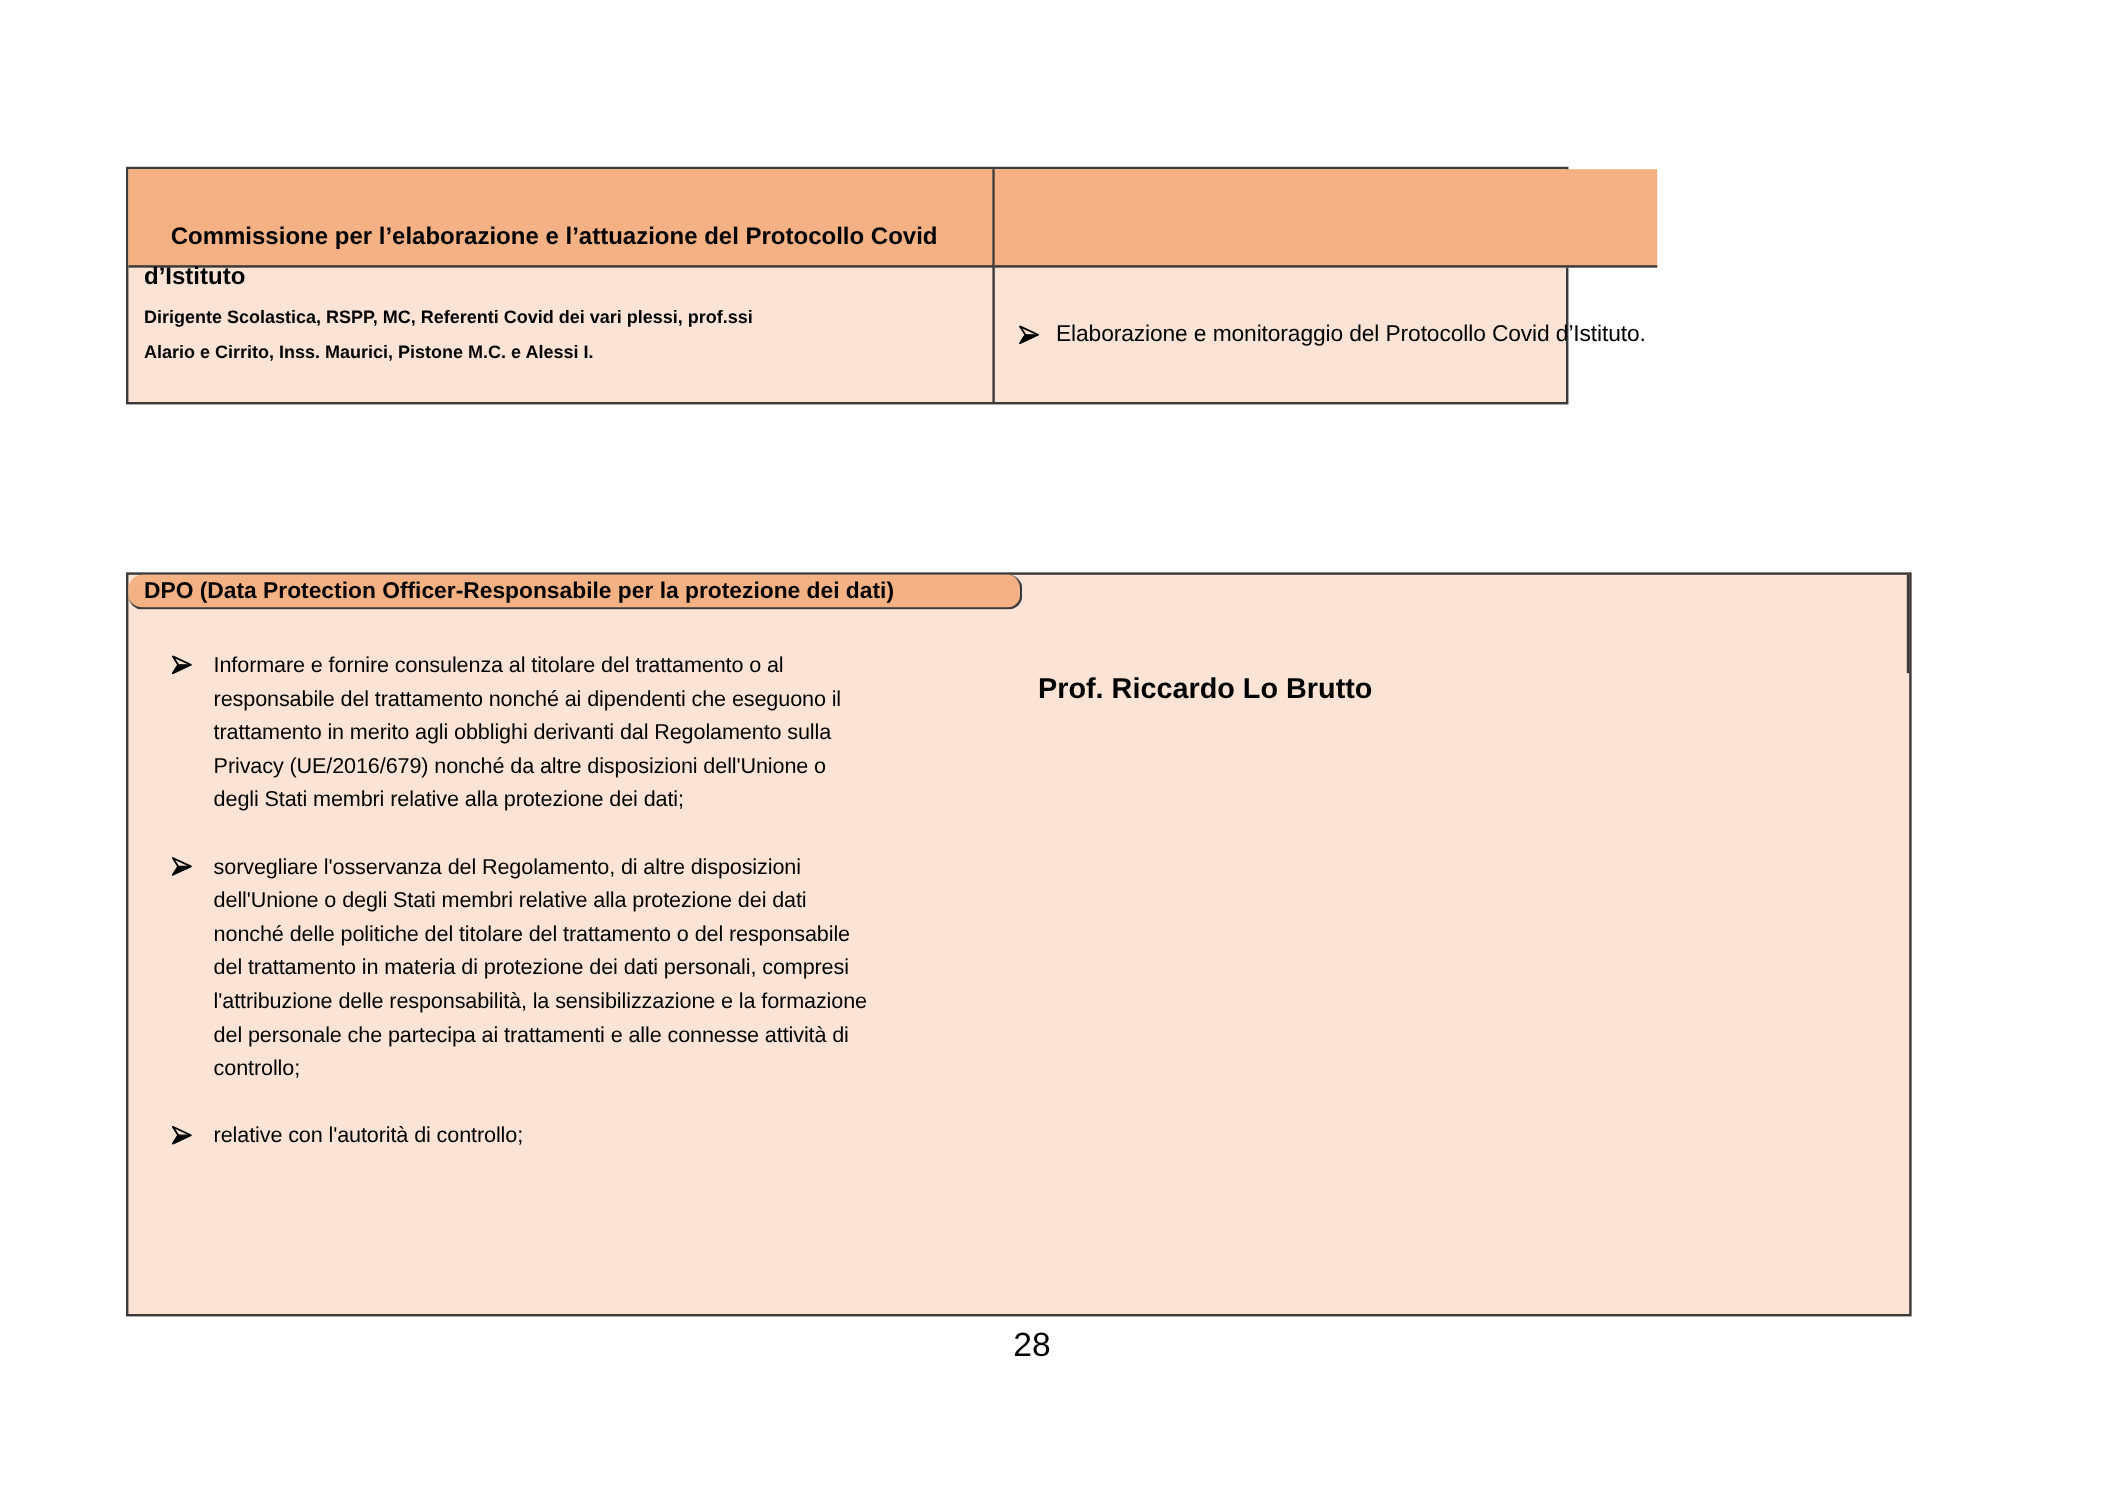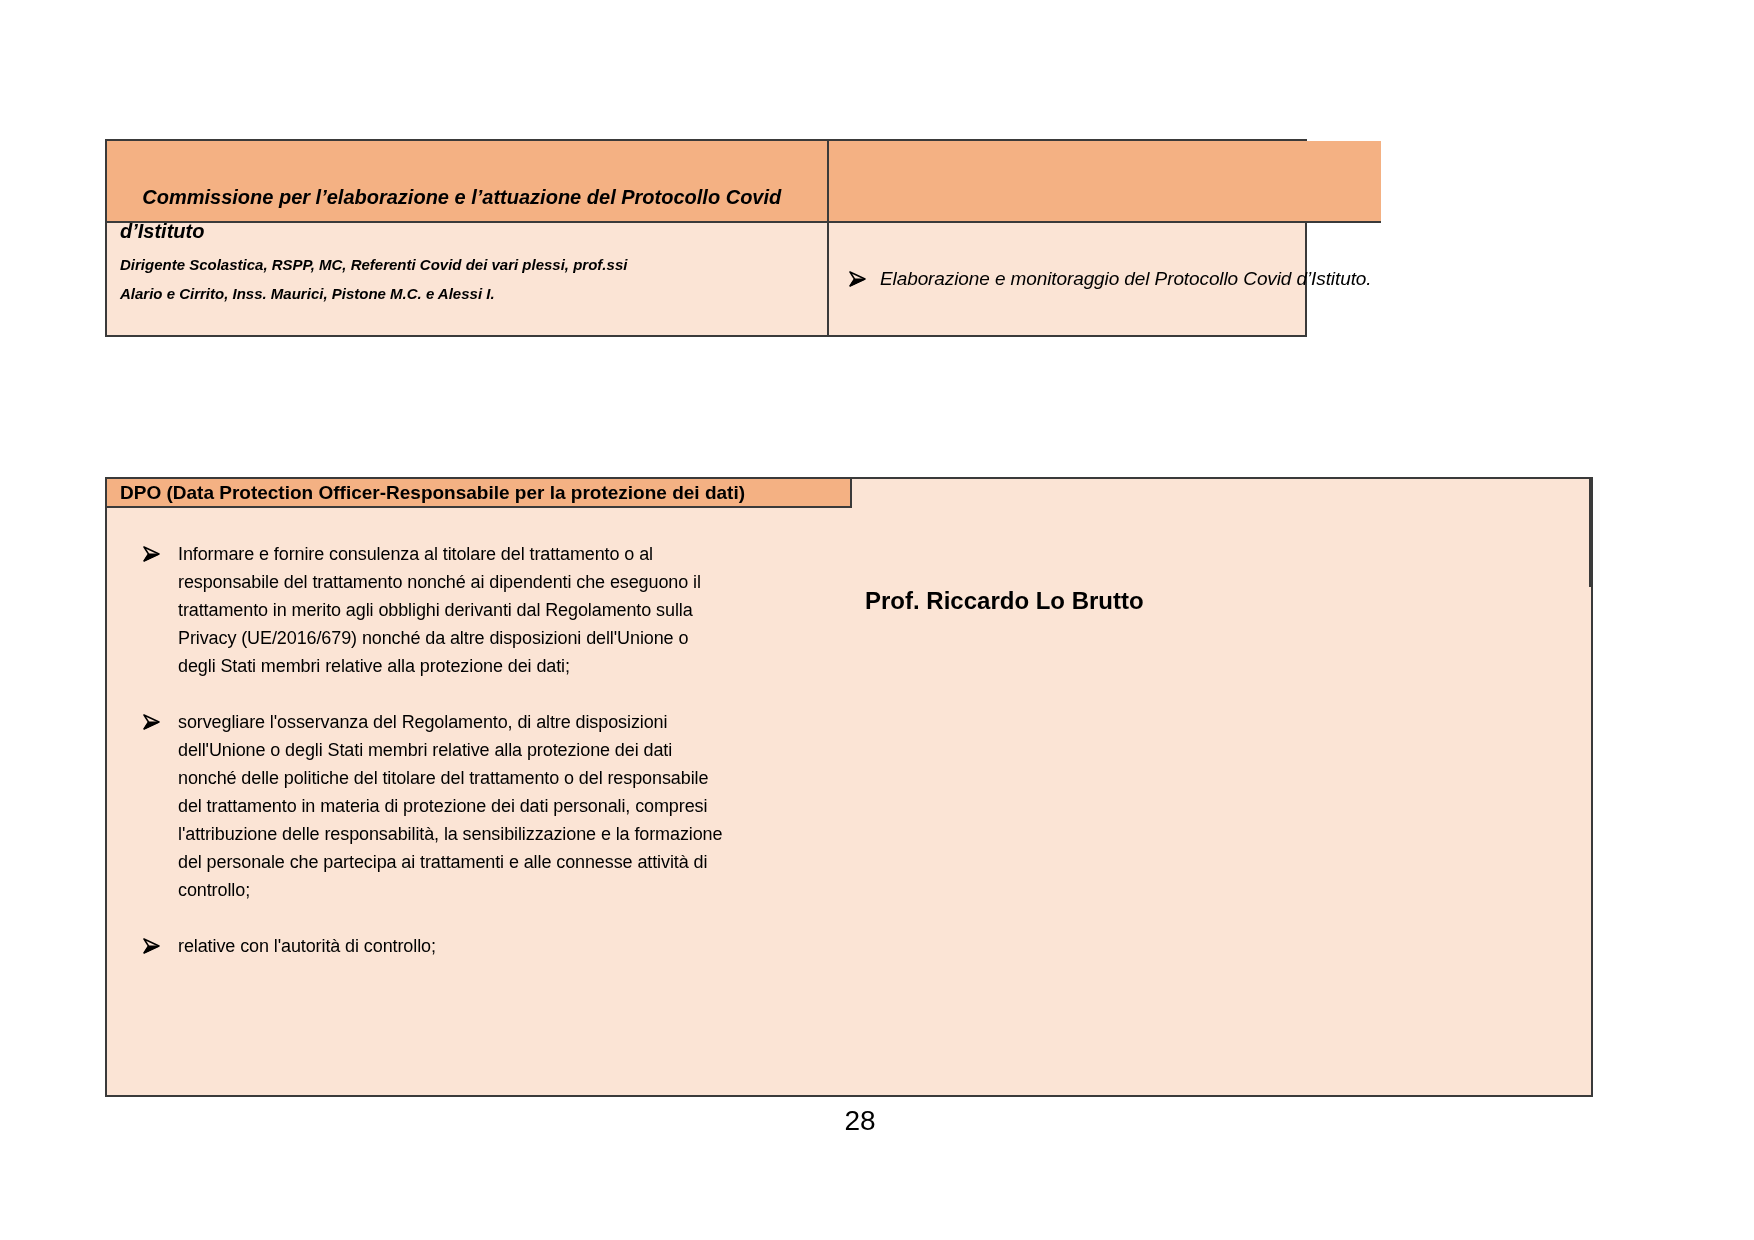--- a/index.html
+++ b/index.html
@@ -16,21 +16,20 @@
     display: grid;
     border: 2px solid #3a3a3a;
     background: #fbe4d5;
     box-sizing: border-box;
   }
   #table-covid {
     left: 105px; top: 139px;
     width: 1202px; height: 198px;
     grid-template-columns: 722px 1fr;
     grid-template-rows: 82px 1fr;
-    font-style: italic;
   }
   #table-dpo {
     left: 105px; top: 477px;
     width: 1488px; height: 620px;
     grid-template-columns: 745px 1fr;
     grid-template-rows: 29px 1fr;
   }
   .cell { box-sizing: border-box; overflow: visible; }
   .cell.col-left  { border-right: 2px solid #3a3a3a; }
   .cell.row-head  { background: #f4b183; border-bottom: 2px solid #3a3a3a; }
@@ -49,24 +48,24 @@
     font-size: 15px; font-weight: bold; line-height: 29px;
     white-space: pre;
   }
   #table-covid .row-body.col-right { padding: 0 10px 0 20px; }
 
   
   #table-dpo .row-head {
     display: flex; align-items: center;
     font-size: 19px; font-weight: bold;
   }
-  #table-dpo .row-head.col-left  { padding: 0 4px 0 13px; }
+  #table-dpo .row-head.col-left  { padding: 0 4px 0 13px; border-radius: 12px; }
   #table-dpo .row-head.col-right { padding: 0 10px 0 12px; }
   #table-dpo .row-body.col-left {
-    padding: 108px 10px 0 13px;
+    padding: 82px 10px 0 13px;
     font-size: 24px; font-weight: bold; line-height: 28px;
   }
   #table-dpo .row-body.col-right { padding: 32px 24px 0 36px; }
 
   
   .task-list { list-style: none; margin: 0; padding: 0; }
   .task-item {
     display: flex; align-items: flex-start;
     margin: 0 0 28px 0;
   }

